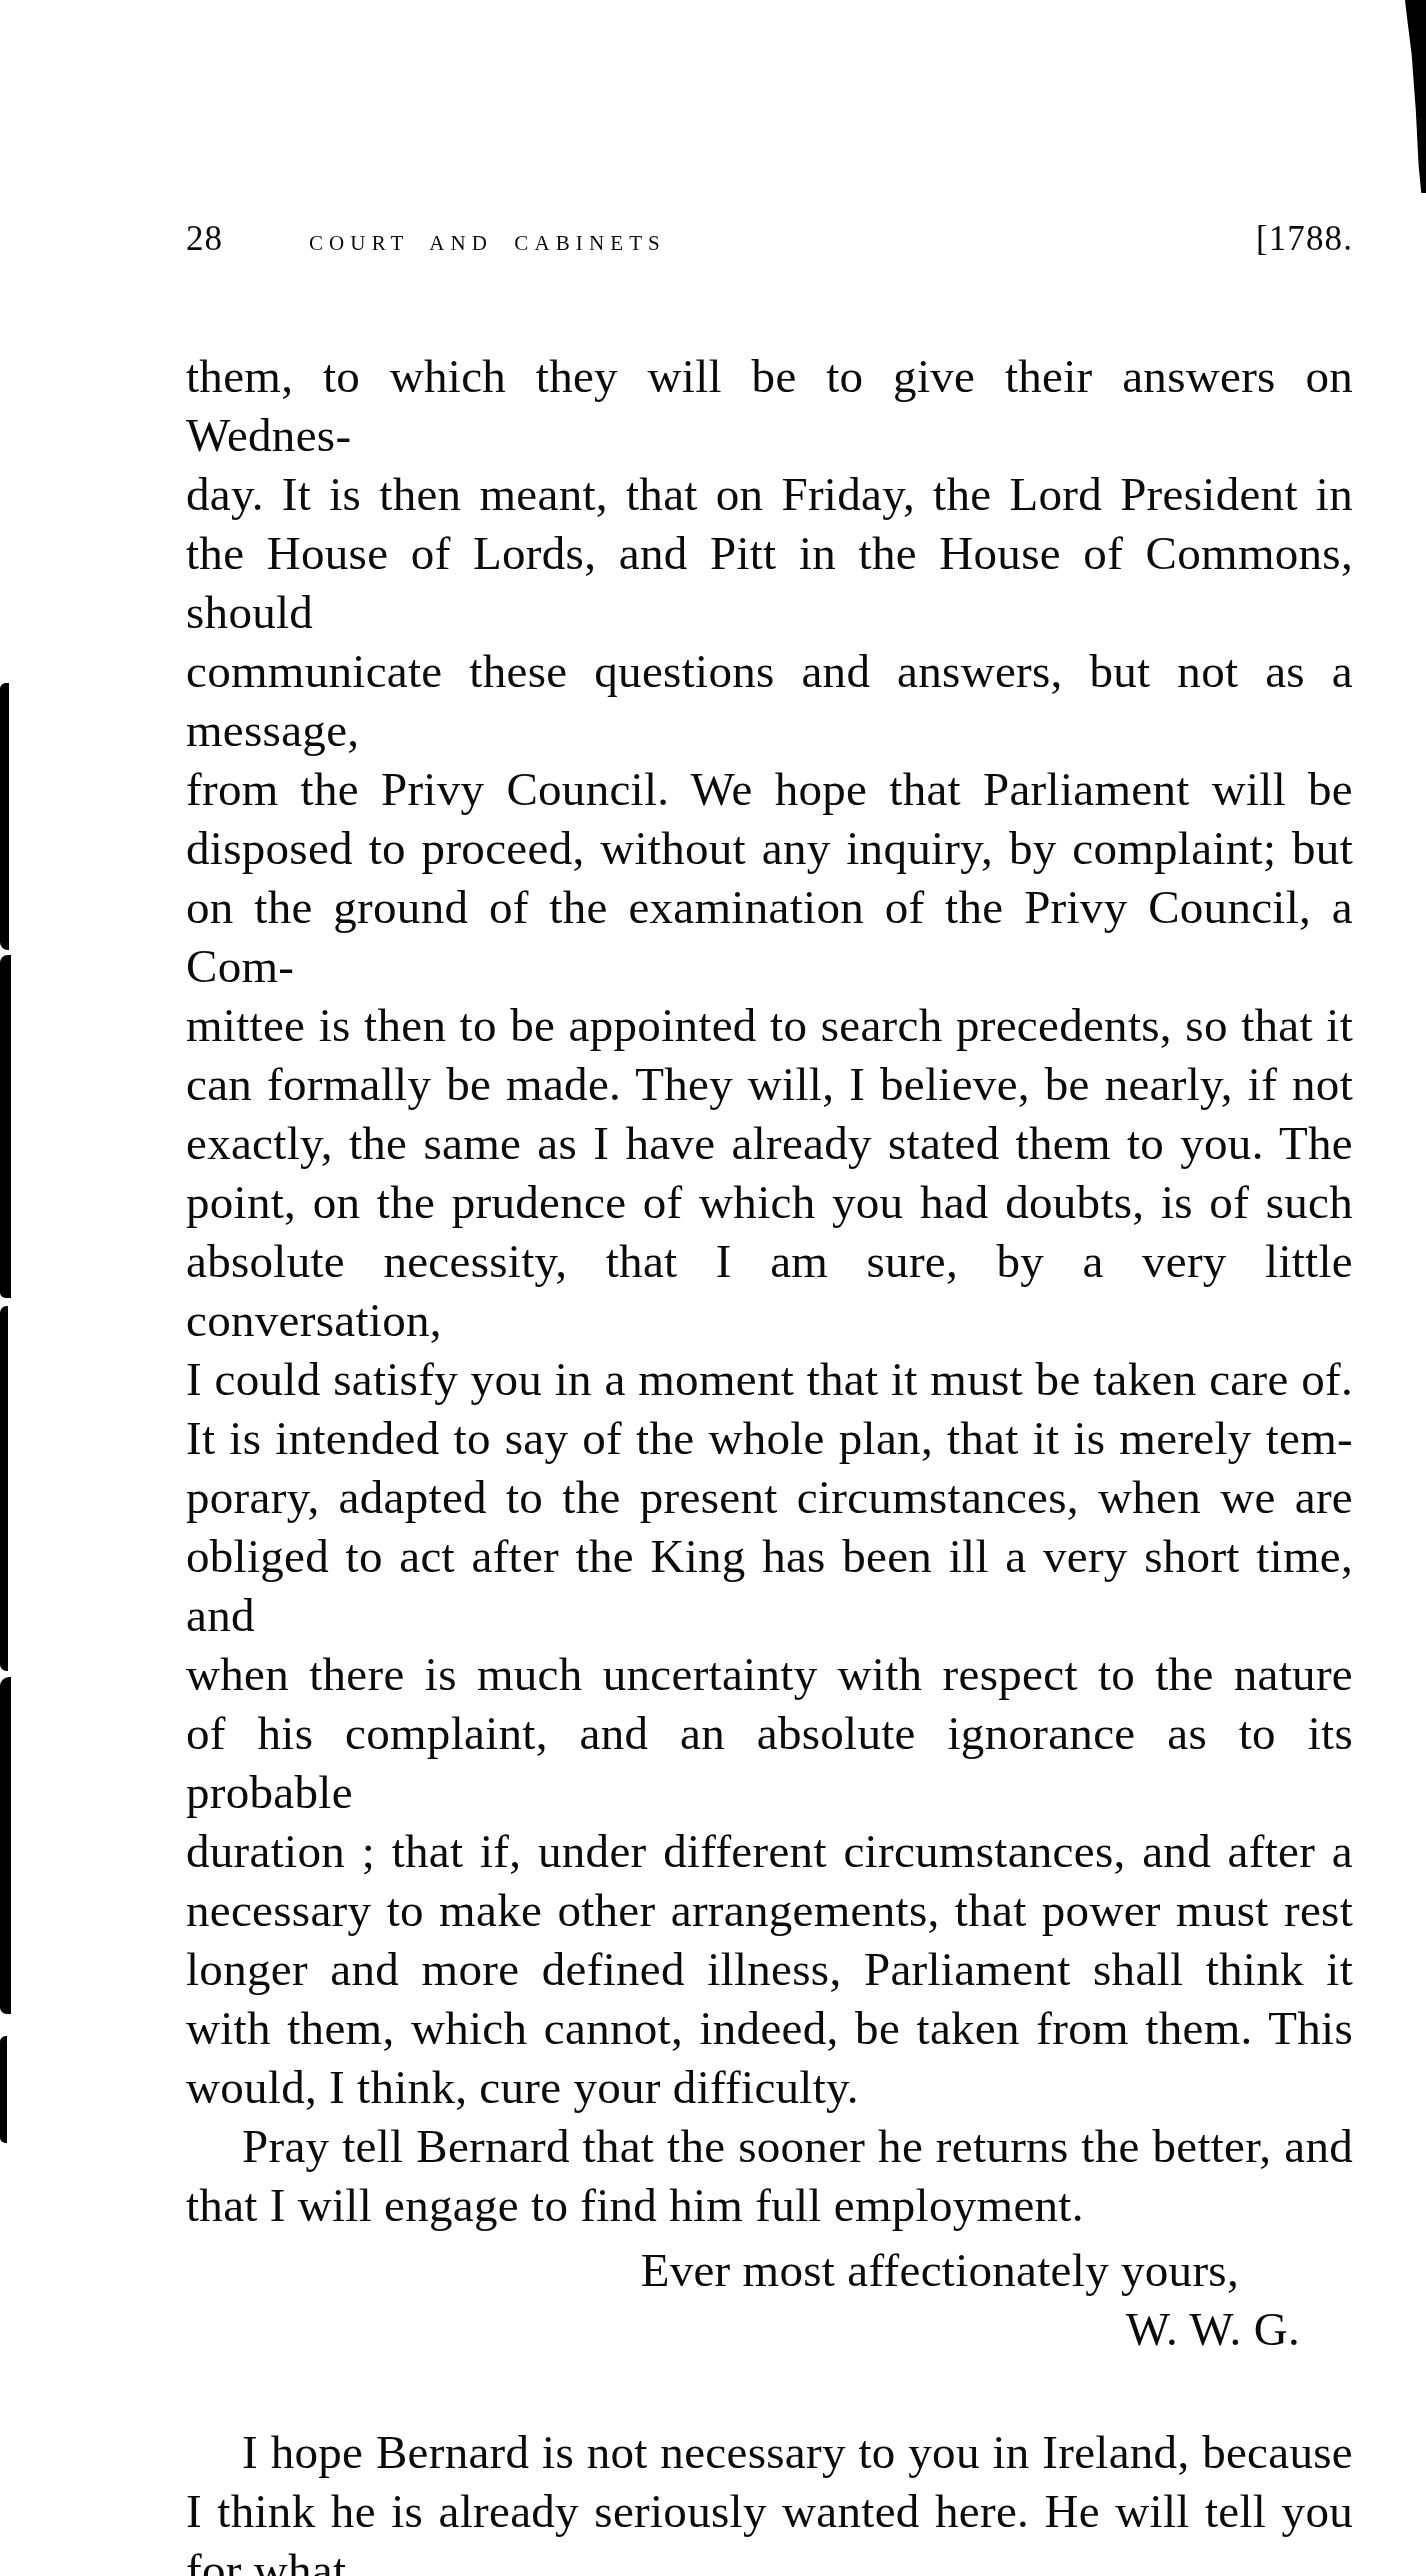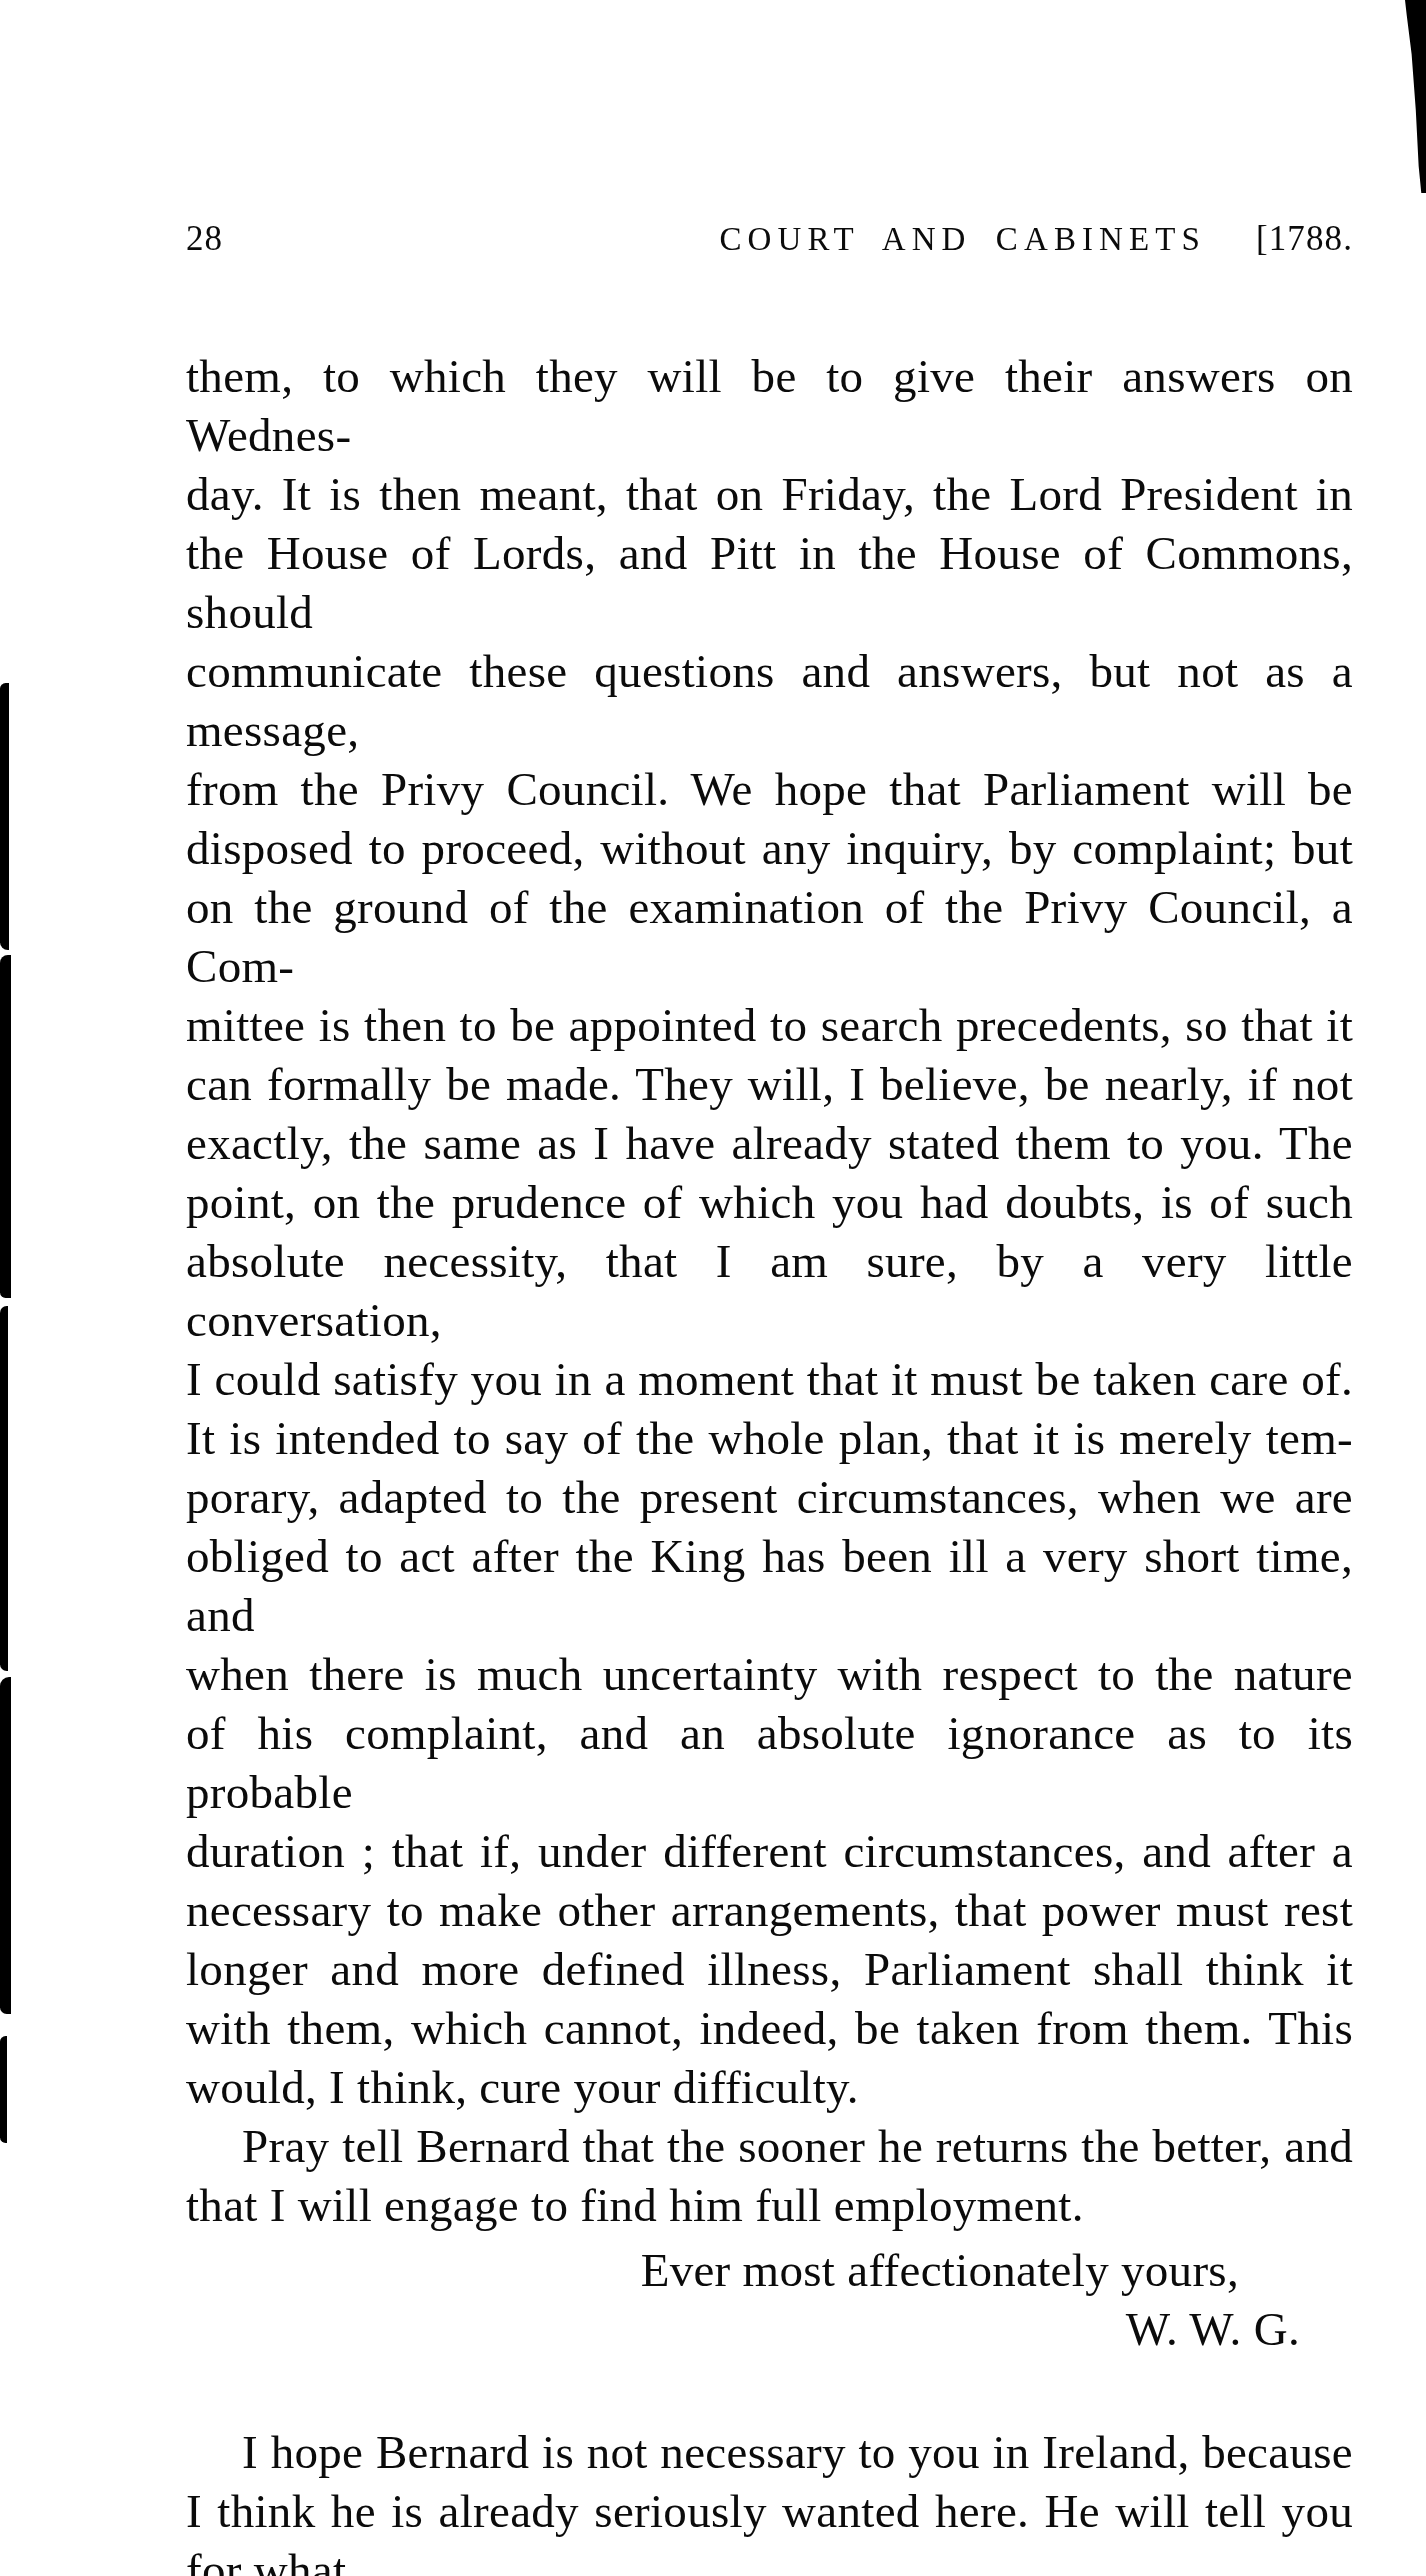--- a/index.html
+++ b/index.html
@@ -14,28 +14,28 @@
     height:2576px;
     background:var(--paper);
     overflow:hidden;
     font-family:"Liberation Serif","DejaVu Serif",serif;
     color:var(--ink);
   }
   
   .header{
     position:absolute;
     top:219px; left:186px; right:74px;
-    display:flex; align-items:baseline;gap:24px;
+    display:flex; align-items:baseline;
   }
   .page-number{
     font-size:35px; letter-spacing:1.1px; flex:0 0 auto; width:123px;
   }
   .running-title{
-    flex:1 1 auto; text-align:right;
-    font-size:33px; letter-spacing:6.1px; word-spacing:10px;
+    flex:1 1 auto; text-align:left;
+    font-size:21px; letter-spacing:6.1px; word-spacing:10px;
   }
   .date-marker{
     flex:0 0 auto; width:123px; text-align:right;
     font-size:35px; letter-spacing:1.1px;
   }
   
   .body-text{
     position:absolute;
     top:347px; left:186px; right:74px;
     font-size:47px;

